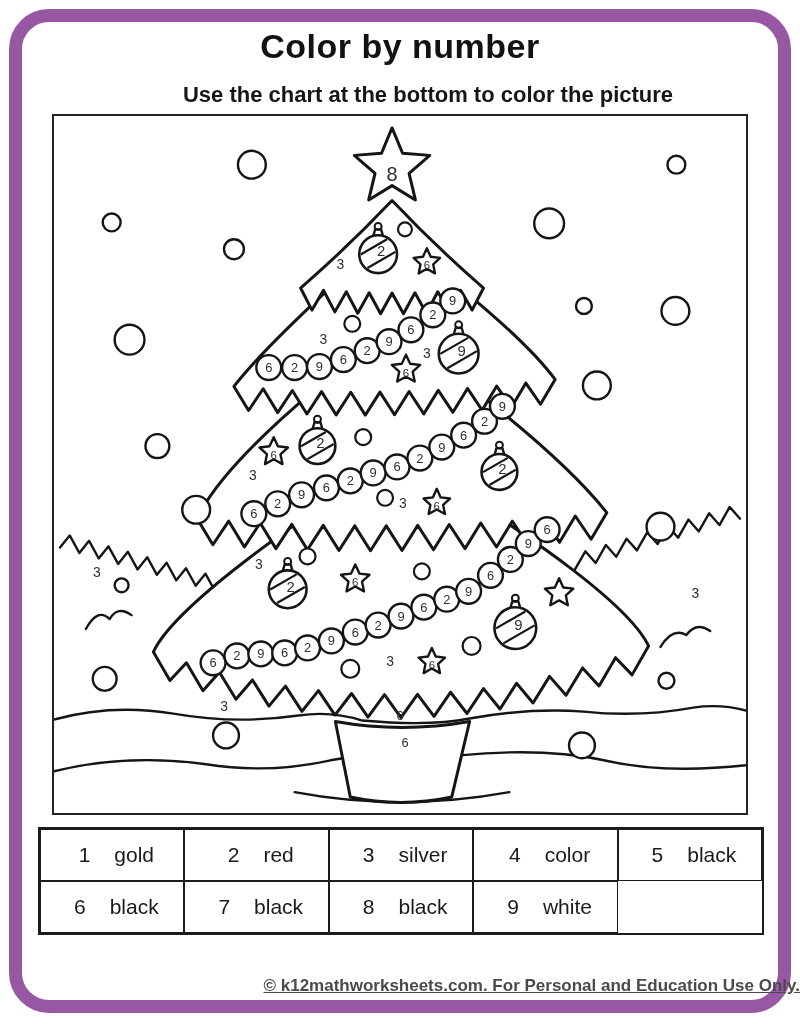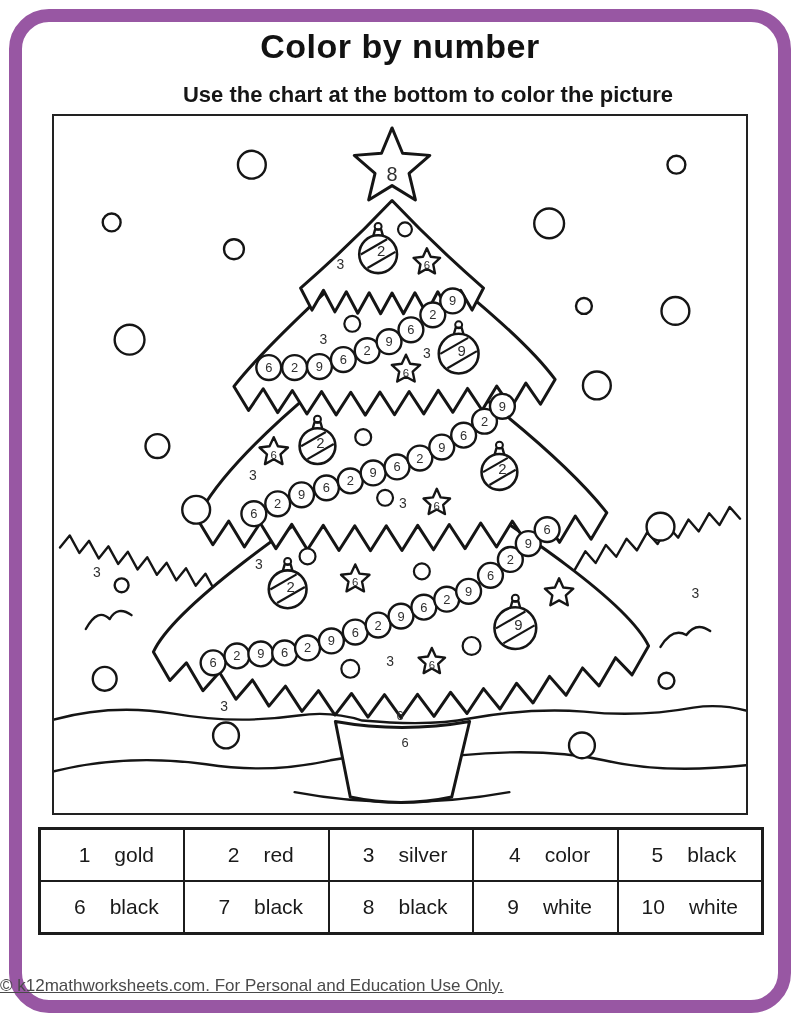--- a/index.html
+++ b/index.html
@@ -16,21 +16,21 @@
   .picture-frame svg{display:block;width:100%;height:100%;}
   .thin{fill:none;stroke:#151515;stroke-width:2.4;stroke-linejoin:round;stroke-linecap:round;}
   .wfill{fill:#fff;stroke:#151515;stroke-width:3;stroke-linejoin:round;}
   .digit{fill:#2f2f2f;font-family:"Liberation Sans",sans-serif;text-anchor:middle;}
   .legend{position:absolute;left:38px;right:36px;top:827px;height:104px;
         display:grid;grid-template-columns:repeat(5,1fr);grid-template-rows:1fr 1fr;
         border:2px solid #1c1c1c;}
   .legend .cell{border:1.4px solid #1c1c1c;display:flex;align-items:center;justify-content:center;
         gap:24px;font-size:21px;color:#1a1a1a;font-weight:500;background:#fff;}
   .legend .num{min-width:20px;text-align:right;}
-  .footer{position:absolute;top:976px;left:0;width:100%;text-align:left;}
+  .footer{position:absolute;top:976px;left:0;width:100%;text-align:right;font-weight:bold;}
   .footer a{font-size:17px;color:#4a4a4a;text-decoration:underline;}
 </style>
 </head>
 <body>
 
 <div class="page">
   <div class="purple-frame"></div>
 
   <div class="title">Color by number</div>
   <div class="subtitle">Use the chart at the bottom to color the picture</div>
@@ -259,22 +259,18 @@
         <span>black</span>
       </div>
       <div class="cell">
         <span class="num">8</span>
         <span>black</span>
       </div>
       <div class="cell">
         <span class="num">9</span>
         <span>white</span>
       </div>
-      <div class="cell">
-        <span class="num">10</span>
-        <span>white</span>
-      </div>
     </div>
 
   <div class="footer">
     <a href="#">© k12mathworksheets.com. For Personal and Education Use Only.</a>
   </div>
 </div>
 
 </body></html>

